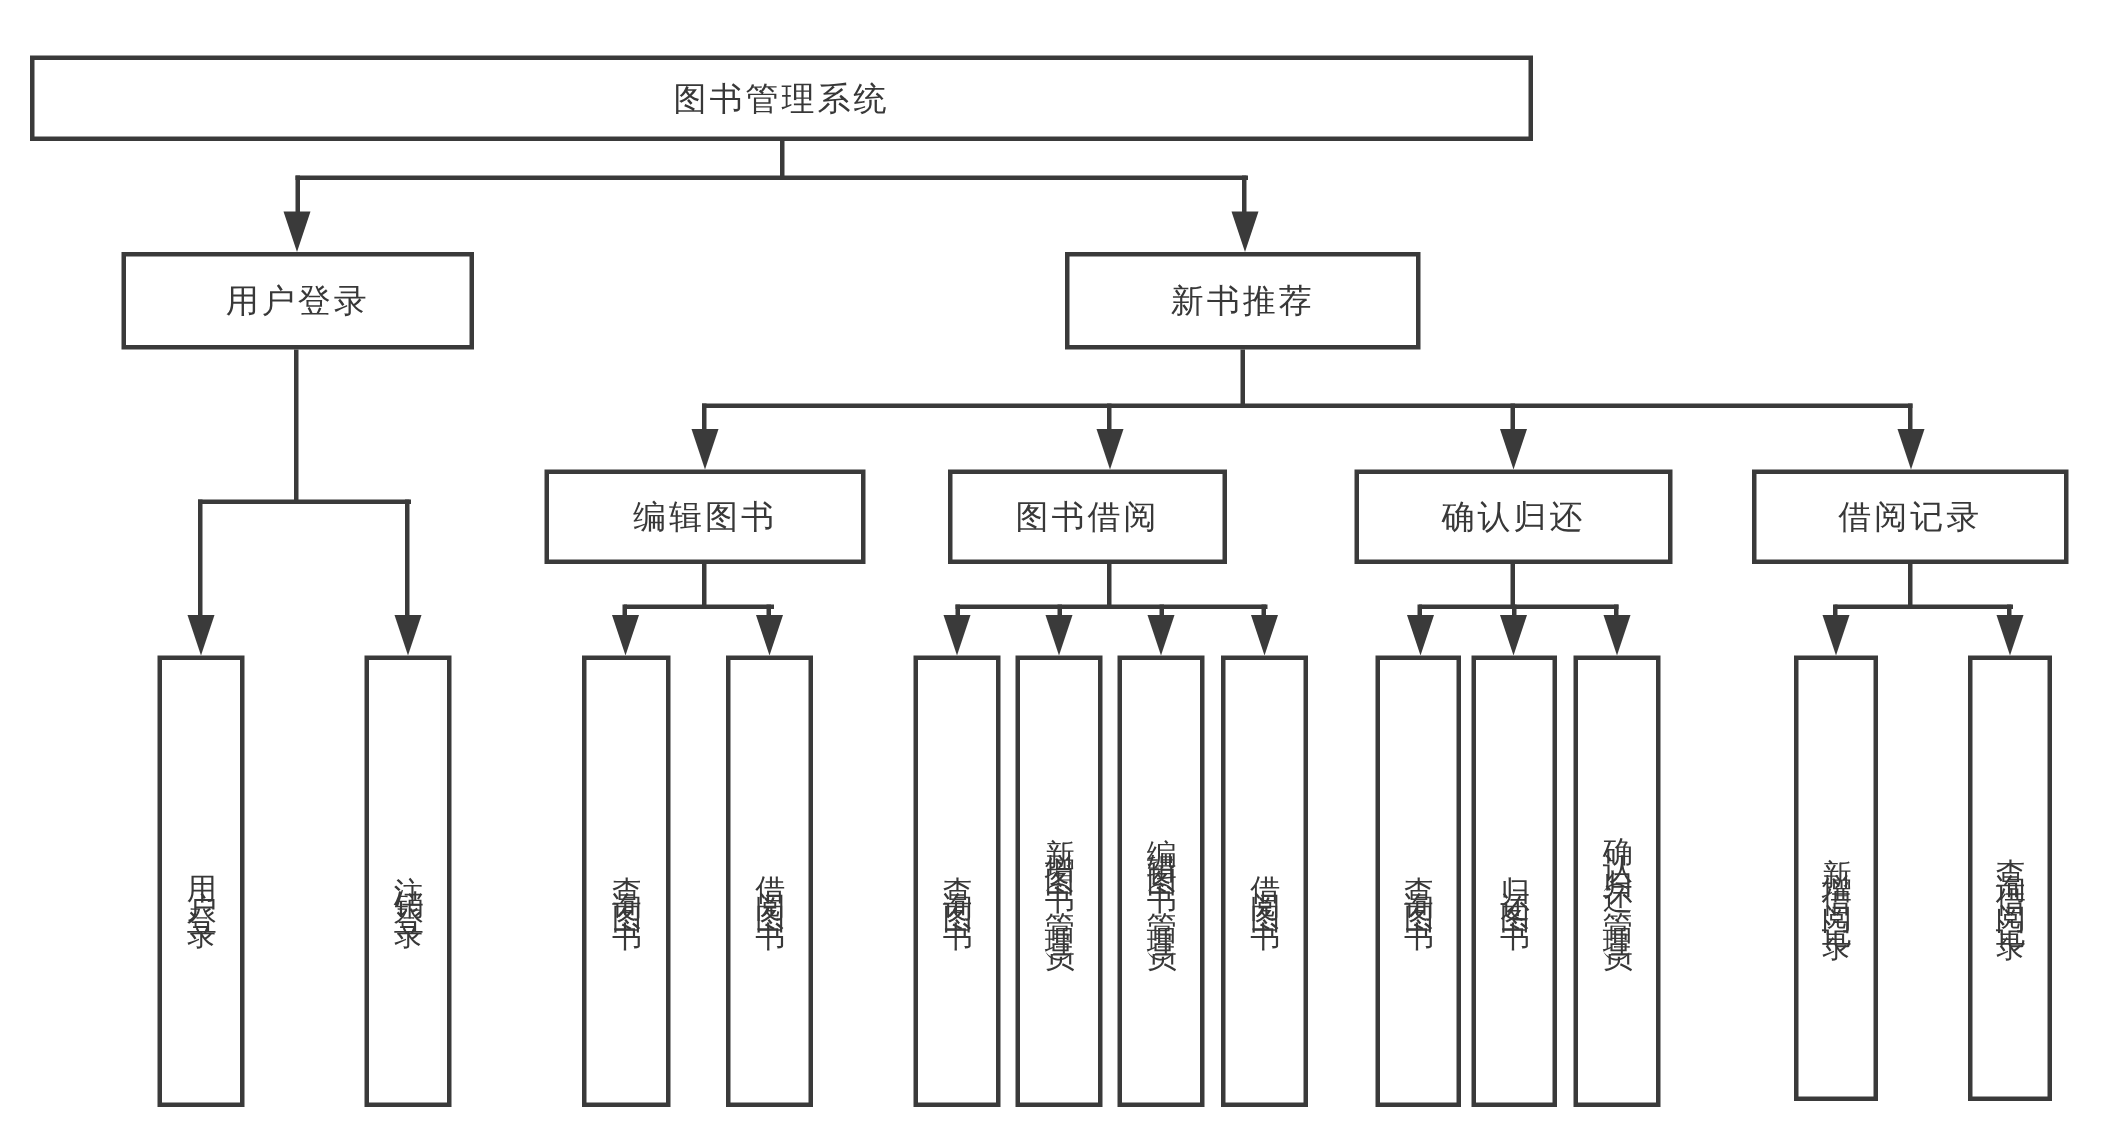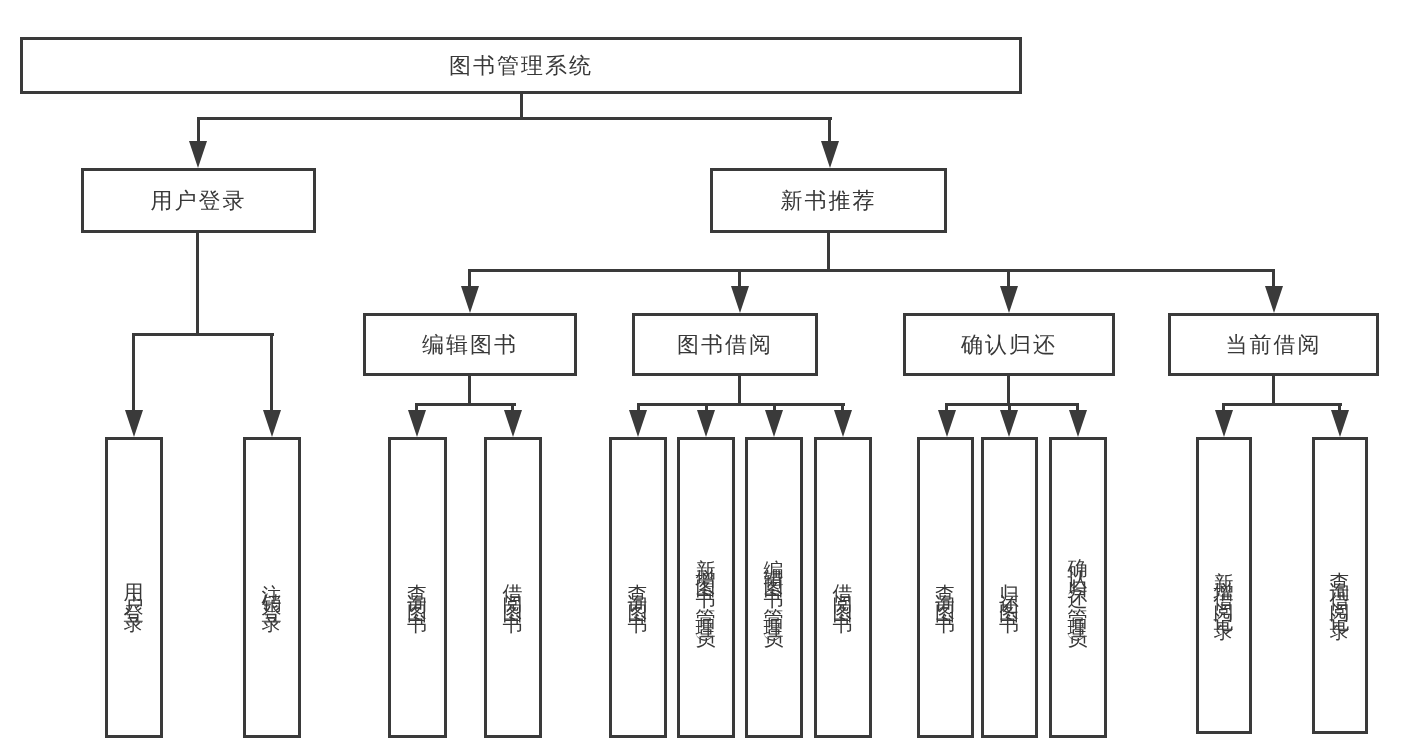--- a/index.html
+++ b/index.html
@@ -86,21 +86,21 @@
   <div class="vline" style="left:738px; top:269px; height:19px;"></div>
   <div class="arrow" style="left:731px; top:286px;"></div>
   <div class="vline" style="left:1007px; top:269px; height:19px;"></div>
   <div class="arrow" style="left:1000px; top:286px;"></div>
   <div class="vline" style="left:1272px; top:269px; height:19px;"></div>
   <div class="arrow" style="left:1265px; top:286px;"></div>
 
   <div class="box hbox" style="left:363px; top:313px; width:214px; height:63px;">编辑图书</div>
   <div class="box hbox" style="left:632px; top:313px; width:186px; height:63px;">图书借阅</div>
   <div class="box hbox" style="left:903px; top:313px; width:212px; height:63px;">确认归还</div>
-  <div class="box hbox" style="left:1168px; top:313px; width:211px; height:63px;">当前借阅</div>
+  <div class="box hbox" style="left:1168px; top:313px; width:211px; height:63px;">借阅记录</div>
 
   <div class="vline" style="left:468px; top:375px; height:31px;"></div>
   <div class="hline" style="left:416px; top:403px; width:100px;"></div>
   <div class="vline" style="left:415px; top:403px; height:10px;"></div>
   <div class="arrow" style="left:408px; top:410px;"></div>
   <div class="vline" style="left:511px; top:403px; height:10px;"></div>
   <div class="arrow" style="left:504px; top:410px;"></div>
 
   <div class="vline" style="left:738px; top:375px; height:31px;"></div>
   <div class="hline" style="left:637px; top:403px; width:208px;"></div>

